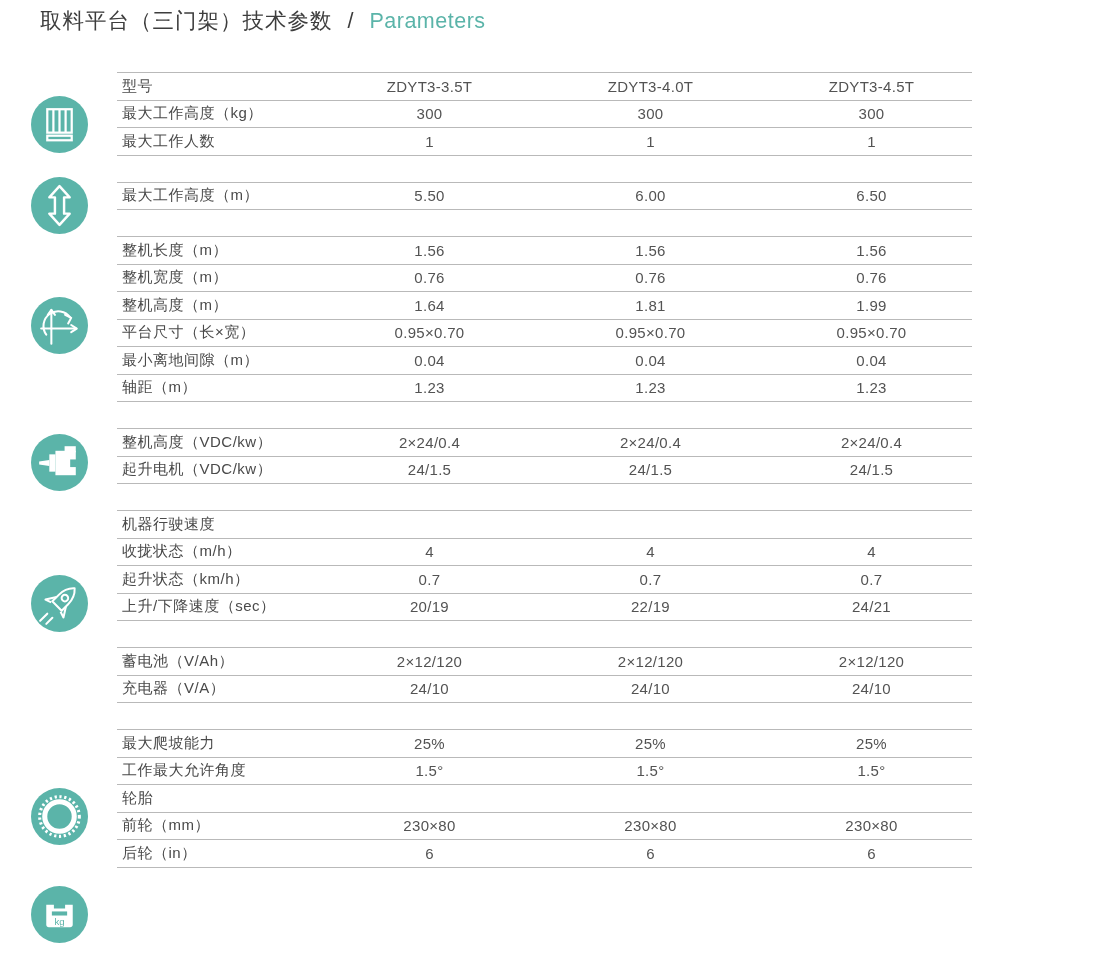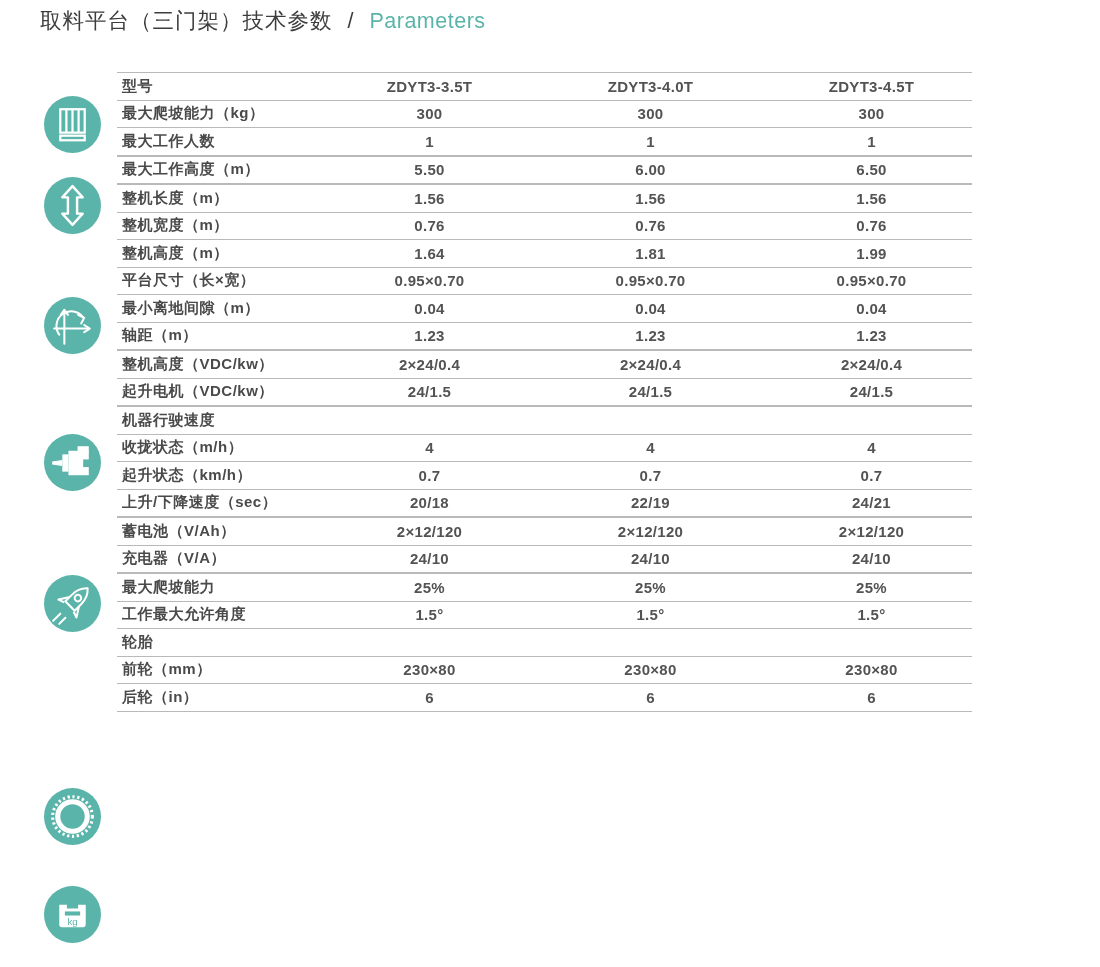--- a/index.html
+++ b/index.html
@@ -11,30 +11,30 @@
   .page{
     position:relative;width:972px;height:967px;background:#fff;overflow:hidden;
     font-family:"Liberation Sans","DejaVu Sans",sans-serif;color:var(--text);
   }
   .title{position:absolute;left:40px;top:6px;font-size:21.5px;letter-spacing:1px;white-space:nowrap;}
   .title .zh{color:#3d3d3d;}
   .title .sep{color:#3d3d3d;margin:0 8px;}
   .title .en{color:var(--accent);letter-spacing:0.5px;}
 
   .spec-table{position:absolute;left:117px;top:72px;width:955px;}
-  .group{border-bottom:1.5px solid var(--line);font-weight:bold;}
+  .group{border-bottom:1.5px solid var(--line);margin-bottom:26px;}
   .row{
     display:grid;grid-template-columns:202px 221px 221px 221px;
     height:27.5px;align-items:center;border-top:1.5px solid var(--line);
     box-sizing:border-box;
   }
   .label{padding-left:5px;font-size:15px;color:#4a4a4a;letter-spacing:0.5px;white-space:nowrap;}
   .val{text-align:center;font-size:15px;color:#535353;letter-spacing:0.3px;}
 
-  .icon{position:absolute;left:44px;width:57px;height:57px;}
+  .icon{position:absolute;left:31px;width:57px;height:57px;}
   .icon svg{display:block;width:57px;height:57px;}
   .icon-1{top:96px;}  .icon-2{top:177px;} .icon-3{top:297px;}
   .icon-4{top:434px;} .icon-5{top:575px;} .icon-6{top:788px;}
   .icon-7{top:886px;}
 </style>
 </head>
 <body>
 
 <div class="page">
 
@@ -121,21 +121,21 @@
   <div class="spec-table">
 
     <div class="group">
       <div class="row">
         <span class="label">型号</span>
         <span class="val">ZDYT3-3.5T</span>
         <span class="val">ZDYT3-4.0T</span>
         <span class="val">ZDYT3-4.5T</span>
       </div>
       <div class="row">
-        <span class="label">最大爬坡能力（kg）</span>
+        <span class="label">最大工作高度（kg）</span>
         <span class="val">300</span>
         <span class="val">300</span>
         <span class="val">300</span>
       </div>
       <div class="row">
         <span class="label">最大工作人数</span>
         <span class="val">1</span>
         <span class="val">1</span>
         <span class="val">1</span>
       </div>
@@ -218,21 +218,21 @@
         <span class="val">4</span>
       </div>
       <div class="row">
         <span class="label">起升状态（km/h）</span>
         <span class="val">0.7</span>
         <span class="val">0.7</span>
         <span class="val">0.7</span>
       </div>
       <div class="row">
         <span class="label">上升/下降速度（sec）</span>
-        <span class="val">20/18</span>
+        <span class="val">20/19</span>
         <span class="val">22/19</span>
         <span class="val">24/21</span>
       </div>
     </div>
 
     <div class="group">
       <div class="row">
         <span class="label">蓄电池（V/Ah）</span>
         <span class="val">2×12/120</span>
         <span class="val">2×12/120</span>

